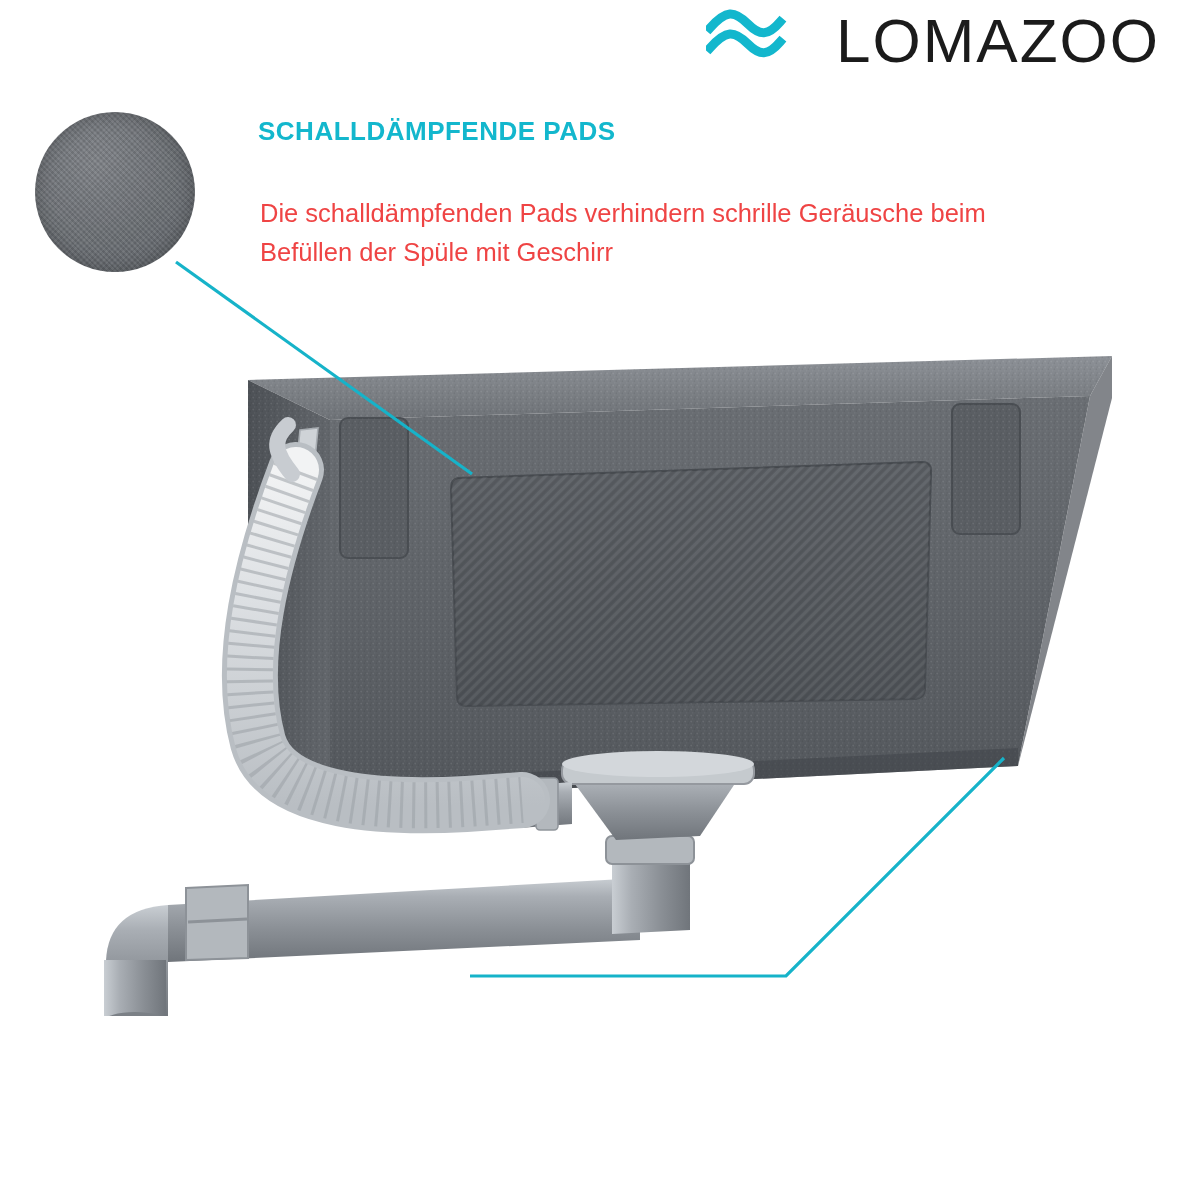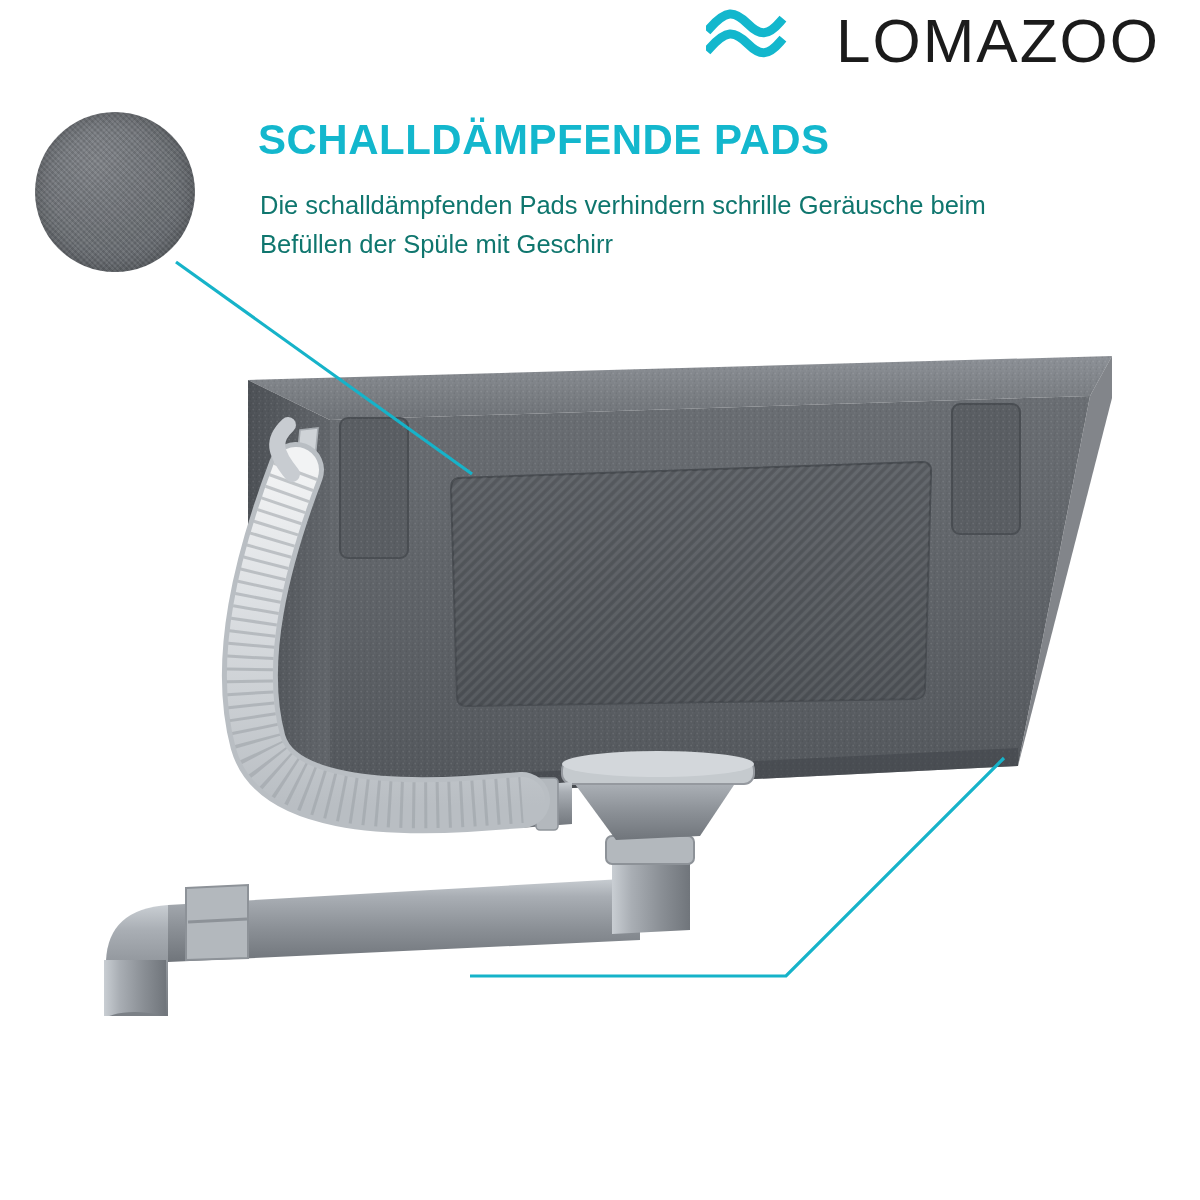--- a/index.html
+++ b/index.html
@@ -35,31 +35,32 @@
     font-weight: 400;
     line-height: 1;
     font-family: "Liberation Sans", sans-serif;
   }
 
   
   .callout-title {
     position: absolute;
     color: #13b7cd;
     font-weight: bold;
-    font-size: 42px;
+    font-size: 26px;
     letter-spacing: 0.5px;
     line-height: 1.05;
     white-space: nowrap;
   }
   .callout-body {
     position: absolute;
-    color: #0f766e;
+    color: #ef4444;
     font-size: 25.5px;
     line-height: 1.52;
     width: 740px;
+    margin-top: 8px;
   }
 
   #title-pads  { left: 258px; top: 118px; }
   #body-pads   { left: 260px; top: 186px; }
 
   #title-cond  { left: 533px; top: 1037px; }
   #body-cond   { left: 533px; top: 1100px; width: 660px; }
 
   
   .swatch {

